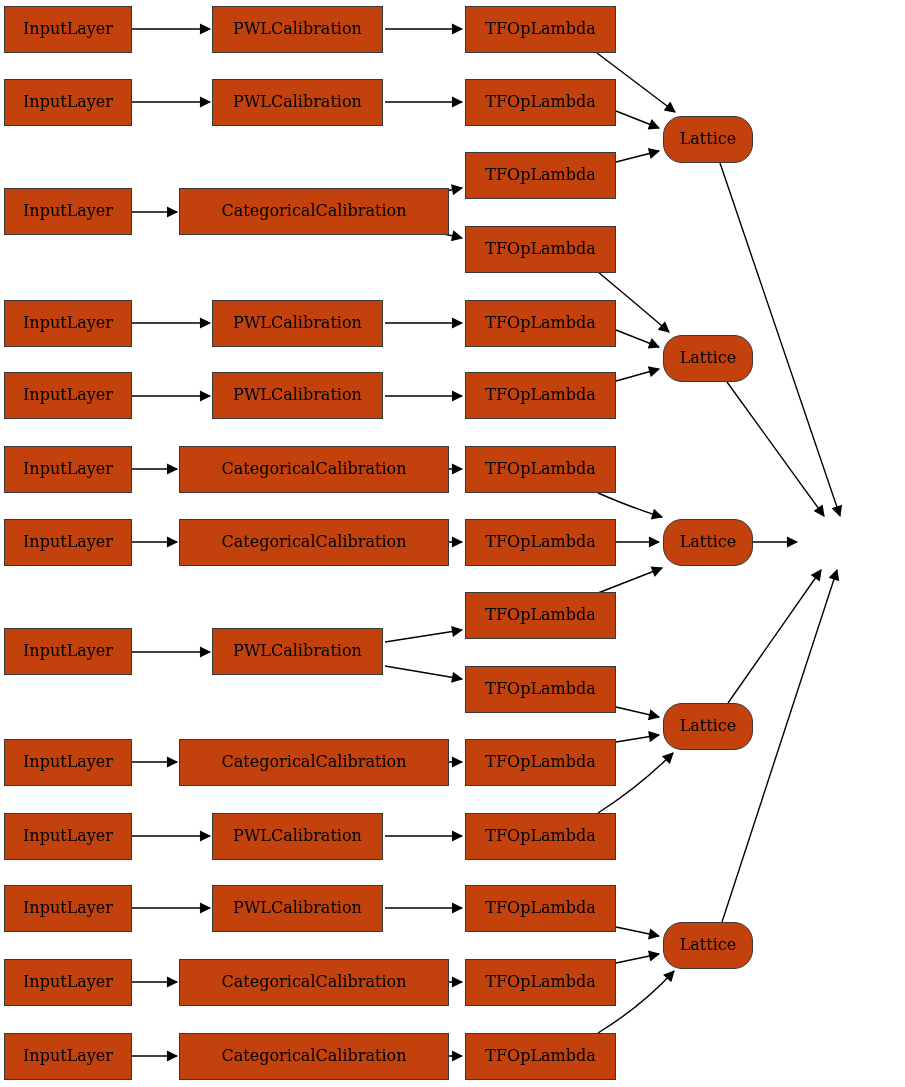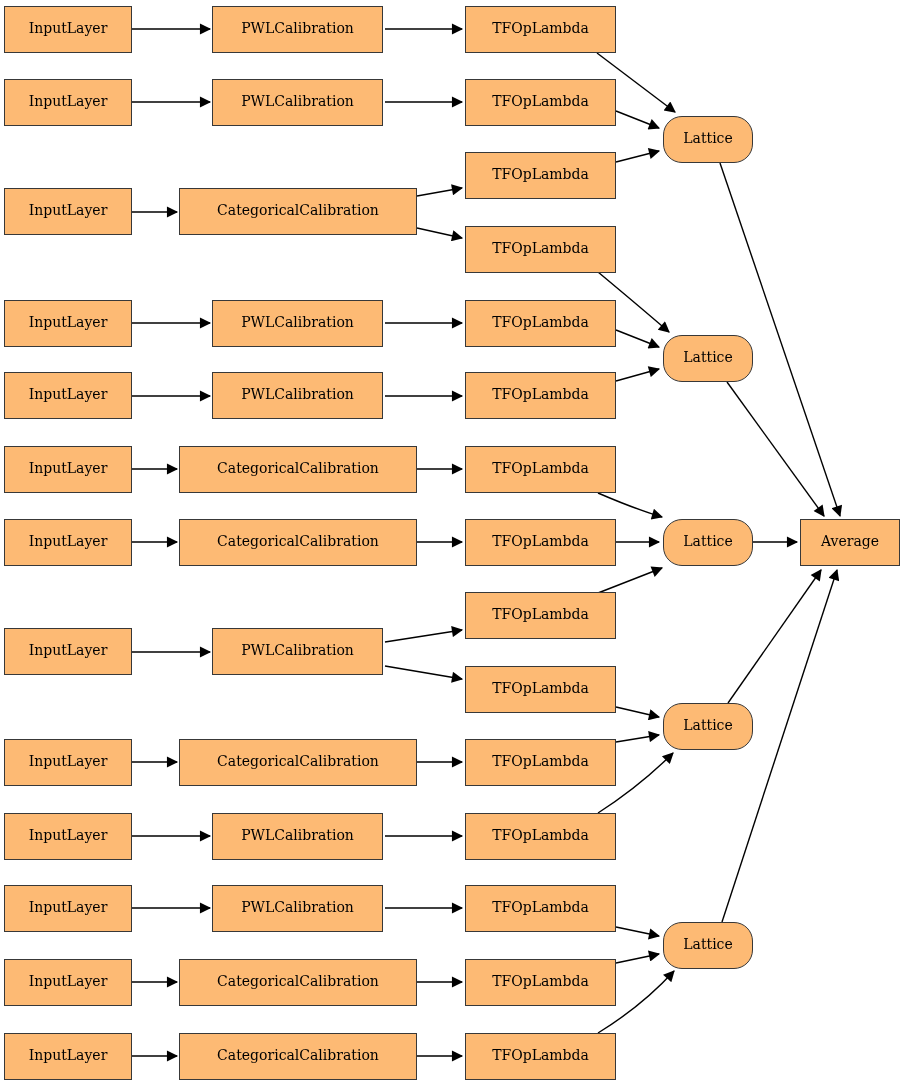--- a/index.html
+++ b/index.html
@@ -1,24 +1,24 @@
 <!DOCTYPE html>
 <html><head>
 <meta charset="utf-8">
 <style>
   html,body{margin:0;padding:0;background:#ffffff;}
   #canvas{position:relative;width:905px;height:1087px;background:#ffffff;overflow:hidden;
           font-family:"DejaVu Serif", "Liberation Serif", serif;}
   #edges{position:absolute;left:0;top:0;width:905px;height:1087px;}
-  .node{position:absolute;box-sizing:border-box;height:47px;background:#fdba74;
+  .node{position:absolute;box-sizing:border-box;height:47px;background:#c2410c;
         border:1.6px solid #383838;text-align:center;line-height:43px;
-        font-size:14px;color:#000000;white-space:nowrap;overflow:hidden;}
+        font-size:16px;color:#000000;white-space:nowrap;overflow:hidden;}
   .il{left:4px;width:128px;}
   .pwl{left:212px;width:171px;}
-  .cat{left:179px;width:238px;}
+  .cat{left:179px;width:270px;}
   .tfop{left:465px;width:151px;}
   .lat{left:663px;width:90px;border-radius:19px;}
   .avg{left:800px;width:100px;}
 </style>
 </head>
 <body>
 
 <div id="canvas">
 
   <svg id="edges" width="905" height="1087" viewBox="0 0 905 1087" fill="none" stroke="#000000" stroke-width="1.4">
@@ -134,15 +134,14 @@
   <div class="node il" style="top:1033px">InputLayer</div>
   <div class="node cat" style="top:1033px">CategoricalCalibration</div>
   <div class="node tfop" style="top:1033px">TFOpLambda</div>
 
   <div class="node lat" style="top:116px">Lattice</div>
   <div class="node lat" style="top:335px">Lattice</div>
   <div class="node lat" style="top:519px">Lattice</div>
   <div class="node lat" style="top:703px">Lattice</div>
   <div class="node lat" style="top:922px">Lattice</div>
 
-  <div class="node avg" style="top:519px">Average</div>
 
 </div>
 
 </body></html>

